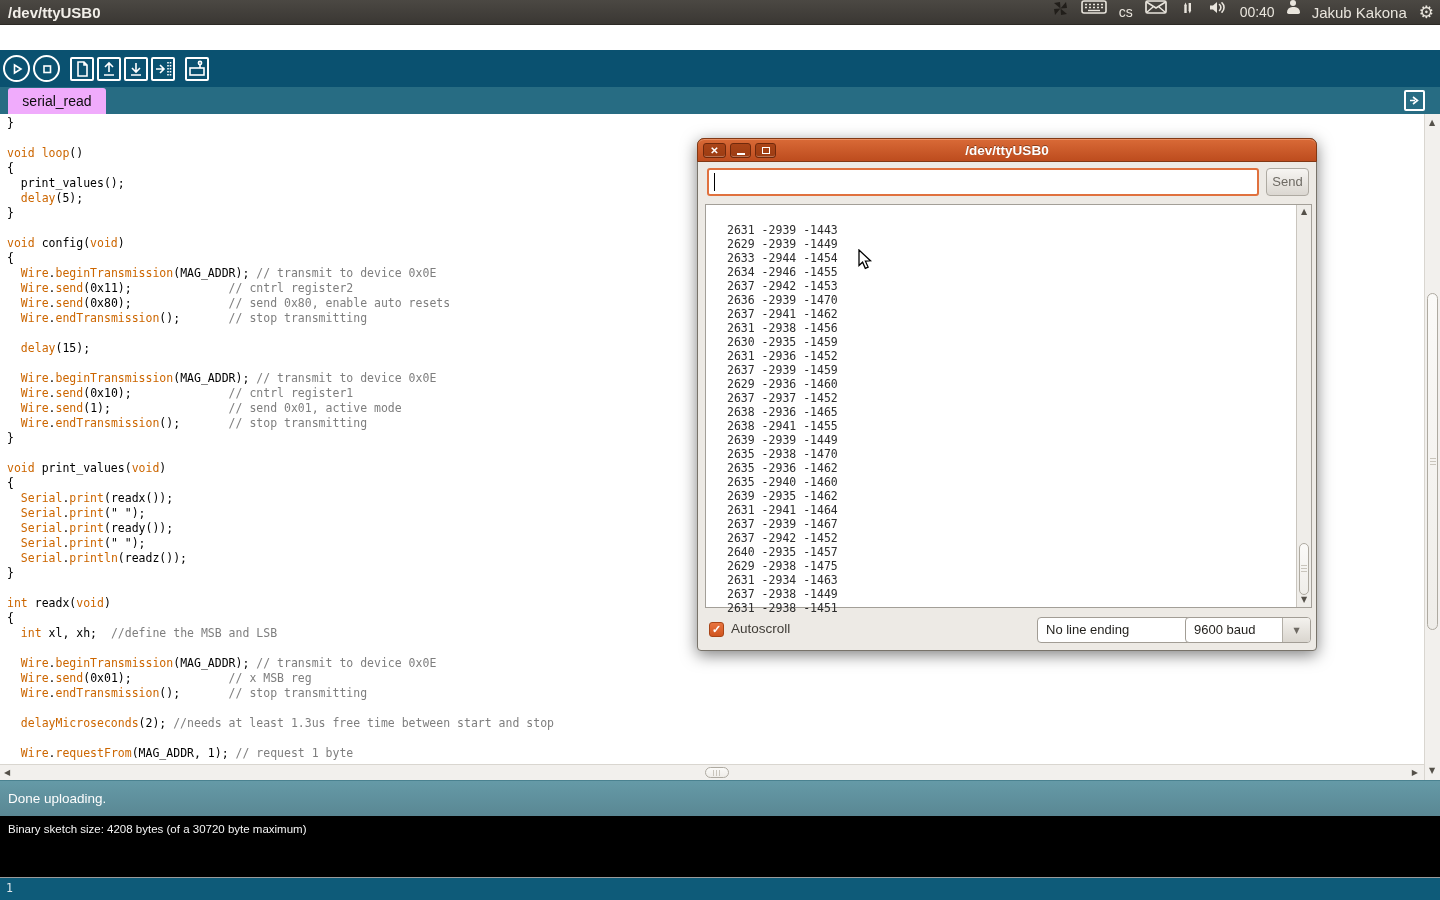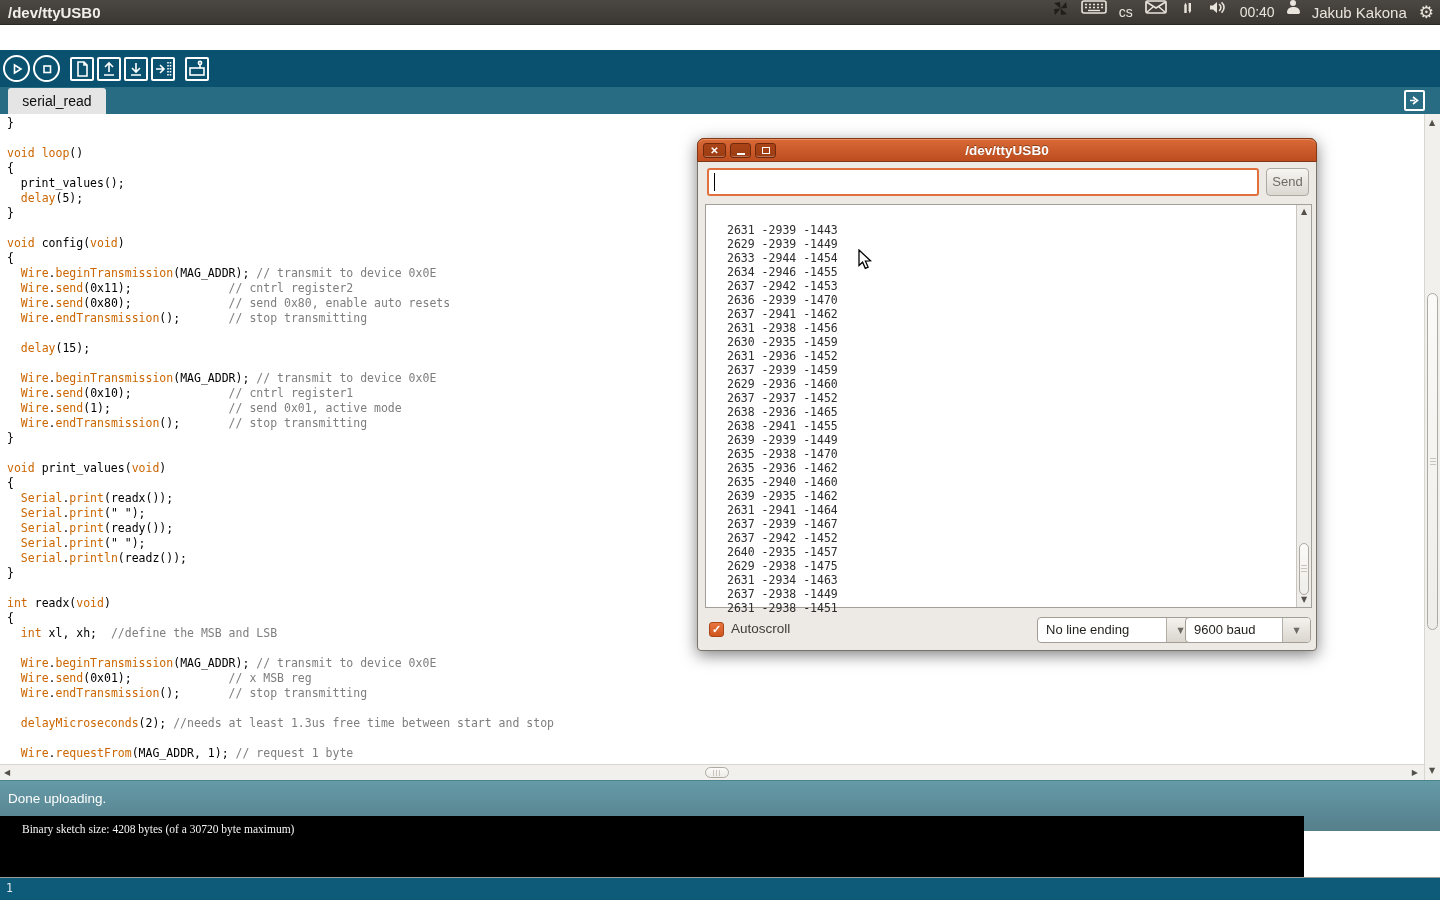--- a/index.html
+++ b/index.html
@@ -31,21 +31,21 @@
            display:flex;align-items:center;padding-left:3px;gap:3px;}
   .tb-circle{width:27px;height:27px;border:2px solid #fff;border-radius:50%;
              display:flex;align-items:center;justify-content:center;flex:0 0 auto;}
   .tb-square{width:24px;height:24px;border:2px solid #fff;border-radius:2px;
              display:flex;align-items:center;justify-content:center;flex:0 0 auto;}
   .tb-gap{margin-left:7px;}
   .tb-ic{stroke:#fff;fill:none;stroke-width:1.6;}
 
   
   .tabbar{position:absolute;left:0;top:87px;width:1440px;height:27px;background:#276c83;}
-  .tab{position:absolute;left:8px;top:1px;width:98px;height:26px;background:#e5e5e5;
+  .tab{position:absolute;left:8px;top:1px;width:98px;height:26px;background:#f0abfc;
        border-radius:3px 3px 0 0;color:#0c0c0c;font-size:14px;text-align:center;line-height:26px;}
   .newtab-btn{position:absolute;right:15px;top:3px;width:21px;height:21px;border:2px solid #fff;
               border-radius:2px;display:flex;align-items:center;justify-content:center;}
 
   
   .editor{position:absolute;left:0;top:114px;width:1424px;height:650px;background:#fff;
           padding:2px 0 0 7px;overflow:hidden;}
   .code{font-family:"DejaVu Sans Mono","Liberation Mono",monospace;font-size:11.5px;
         line-height:15px;white-space:pre;color:#000;}
   .code-line{height:15px;}
@@ -61,23 +61,23 @@
   .scroll-arrow{position:absolute;font-family:"DejaVu Sans",sans-serif;font-size:8px;color:#55514a;line-height:8px;}
   .thumb{position:absolute;background:linear-gradient(#fbfaf8,#efede9);border:1px solid #aeaaa1;border-radius:7px;}
   .grip{position:absolute;left:50%;top:50%;transform:translate(-50%,-50%);width:6px;height:8px;
         background:repeating-linear-gradient(#c9c5bc 0 1px,transparent 1px 3px);}
   .grip-h{width:8px;height:6px;background:repeating-linear-gradient(90deg,#c9c5bc 0 1px,transparent 1px 3px);}
 
   
   .statusbar{position:absolute;left:0;top:780px;width:1440px;height:51px;
              background:linear-gradient(#659aa7,#557f8b);border-top:1px solid #4a8290;
              color:#fdfdfd;font-size:13.5px;line-height:36px;padding-left:8px;}
-  .console{position:absolute;left:0;top:816px;width:1304px;height:61px;background:#000;
-           color:#f5f5f5;font-family:Liberation Serif, serif;
-           font-size:11.5px;padding:7px 22px;}
+  .console{position:absolute;left:0;top:816px;width:1440px;height:61px;background:#000;
+           color:#f5f5f5;font-family:Liberation Sans, sans-serif;
+           font-size:11.5px;padding:7px 8px;}
   .bottomstrip{position:absolute;left:0;top:877px;width:1440px;height:23px;background:#0e5b79;
                border-top:1px solid #9b9b9b;color:#dfe8ec;
                font-family:"DejaVu Sans Mono","Liberation Mono",monospace;font-size:11.5px;
                line-height:20px;padding-left:6px;}
 
   
   .sm{position:absolute;left:697px;top:138px;width:620px;height:513px;background:#edeae5;
       border:1px solid #78736a;border-radius:7px 7px 4px 4px;
       box-shadow:0 4px 16px rgba(0,0,0,.5);}
   .sm-titlebar{position:absolute;left:-1px;top:-1px;width:620px;height:24px;
@@ -109,21 +109,21 @@
   .sm-check{position:absolute;left:11px;top:483px;width:15px;height:15px;border-radius:3px;
             background:linear-gradient(#e8743f,#d0551f);border:1px solid #a94517;
             color:#fff;font-size:11px;font-weight:bold;line-height:13px;text-align:center;}
   .sm-check-label{position:absolute;left:33px;top:482px;font-size:13.5px;color:#403d37;}
   .combo{position:absolute;top:478px;height:26px;border:1px solid #a29d95;border-radius:4px;
          background:#fff;display:flex;overflow:hidden;}
   .combo-text{flex:1;font-size:13px;color:#211f1b;line-height:24px;padding-left:8px;white-space:nowrap;}
   .combo-btn{width:28px;background:linear-gradient(#f4f2ee,#dad6cf);border-left:1px solid #b3afa7;
              display:flex;align-items:center;justify-content:center;
              font-family:"DejaVu Sans",sans-serif;font-size:8px;color:#6e6a63;}
-  .combo-line-ending{left:339px;width:158px;}
+  .combo-line-ending{left:339px;width:158px;flex-direction:column;}
   .combo-baud{left:487px;width:126px;}
 
   .cursor{position:absolute;left:858px;top:249px;z-index:50;}
 </style>
 </head>
 <body>
 
 <div class="screen">
 
   <div class="panel">

